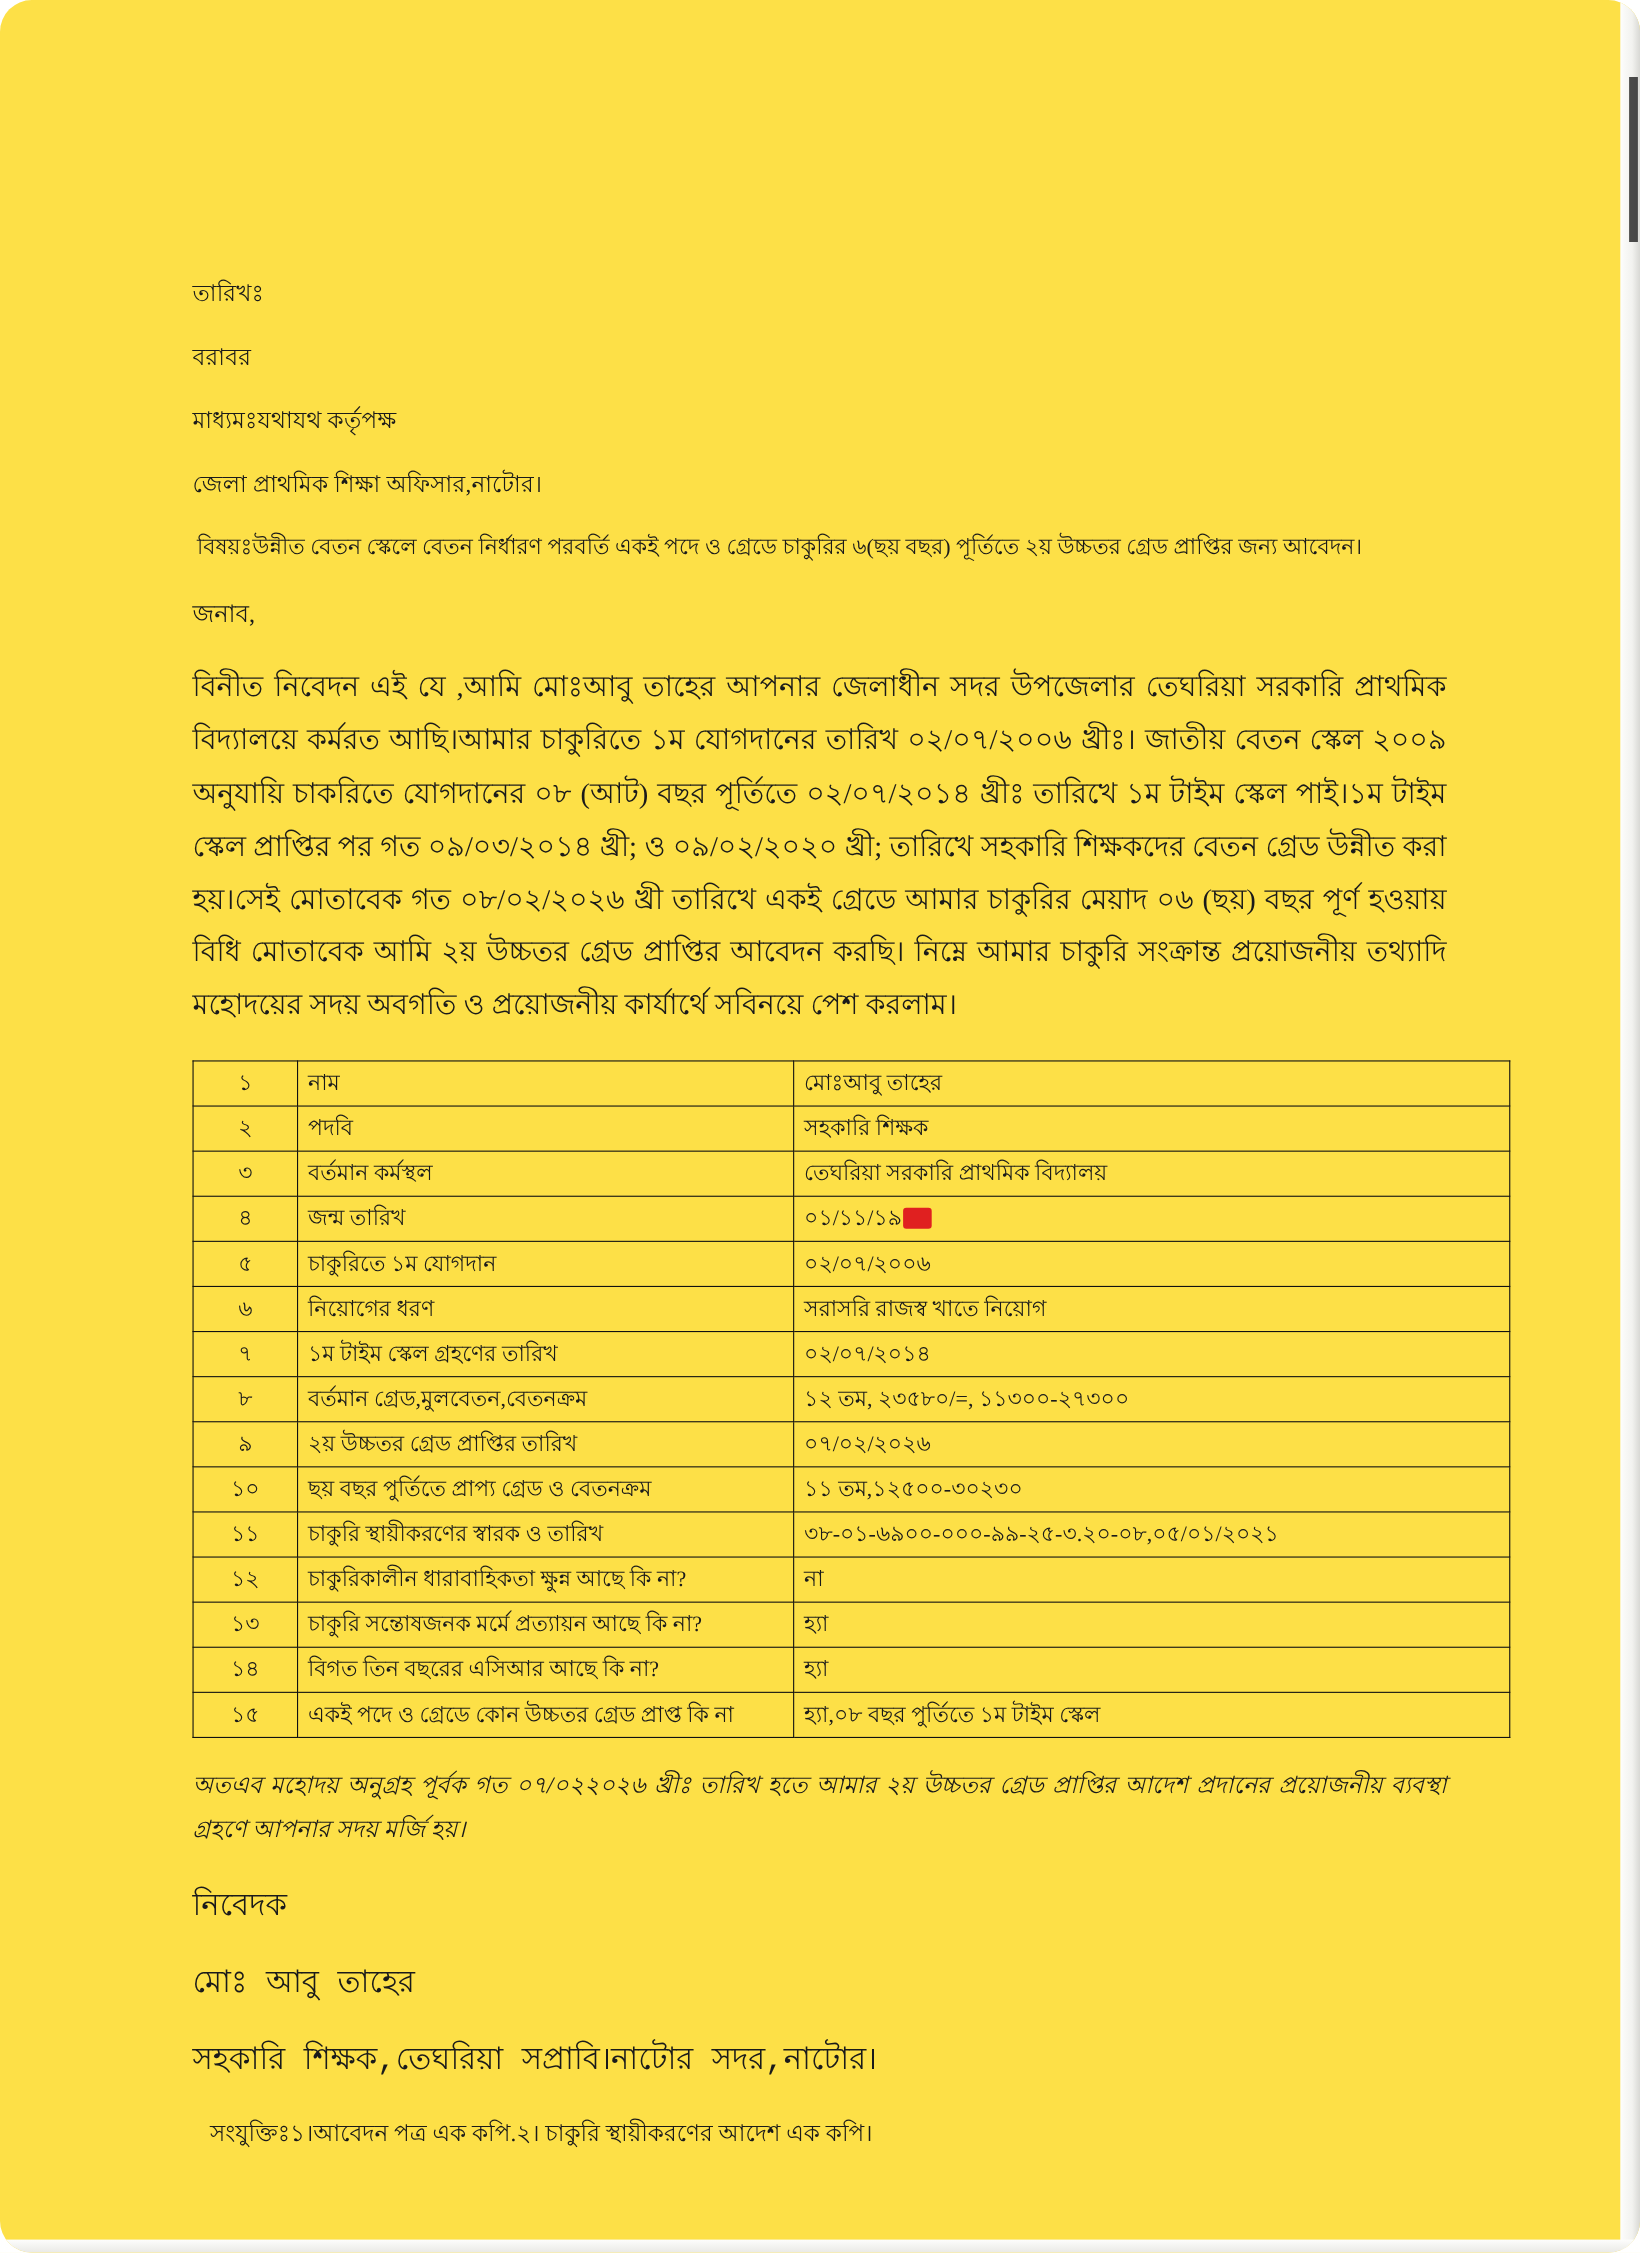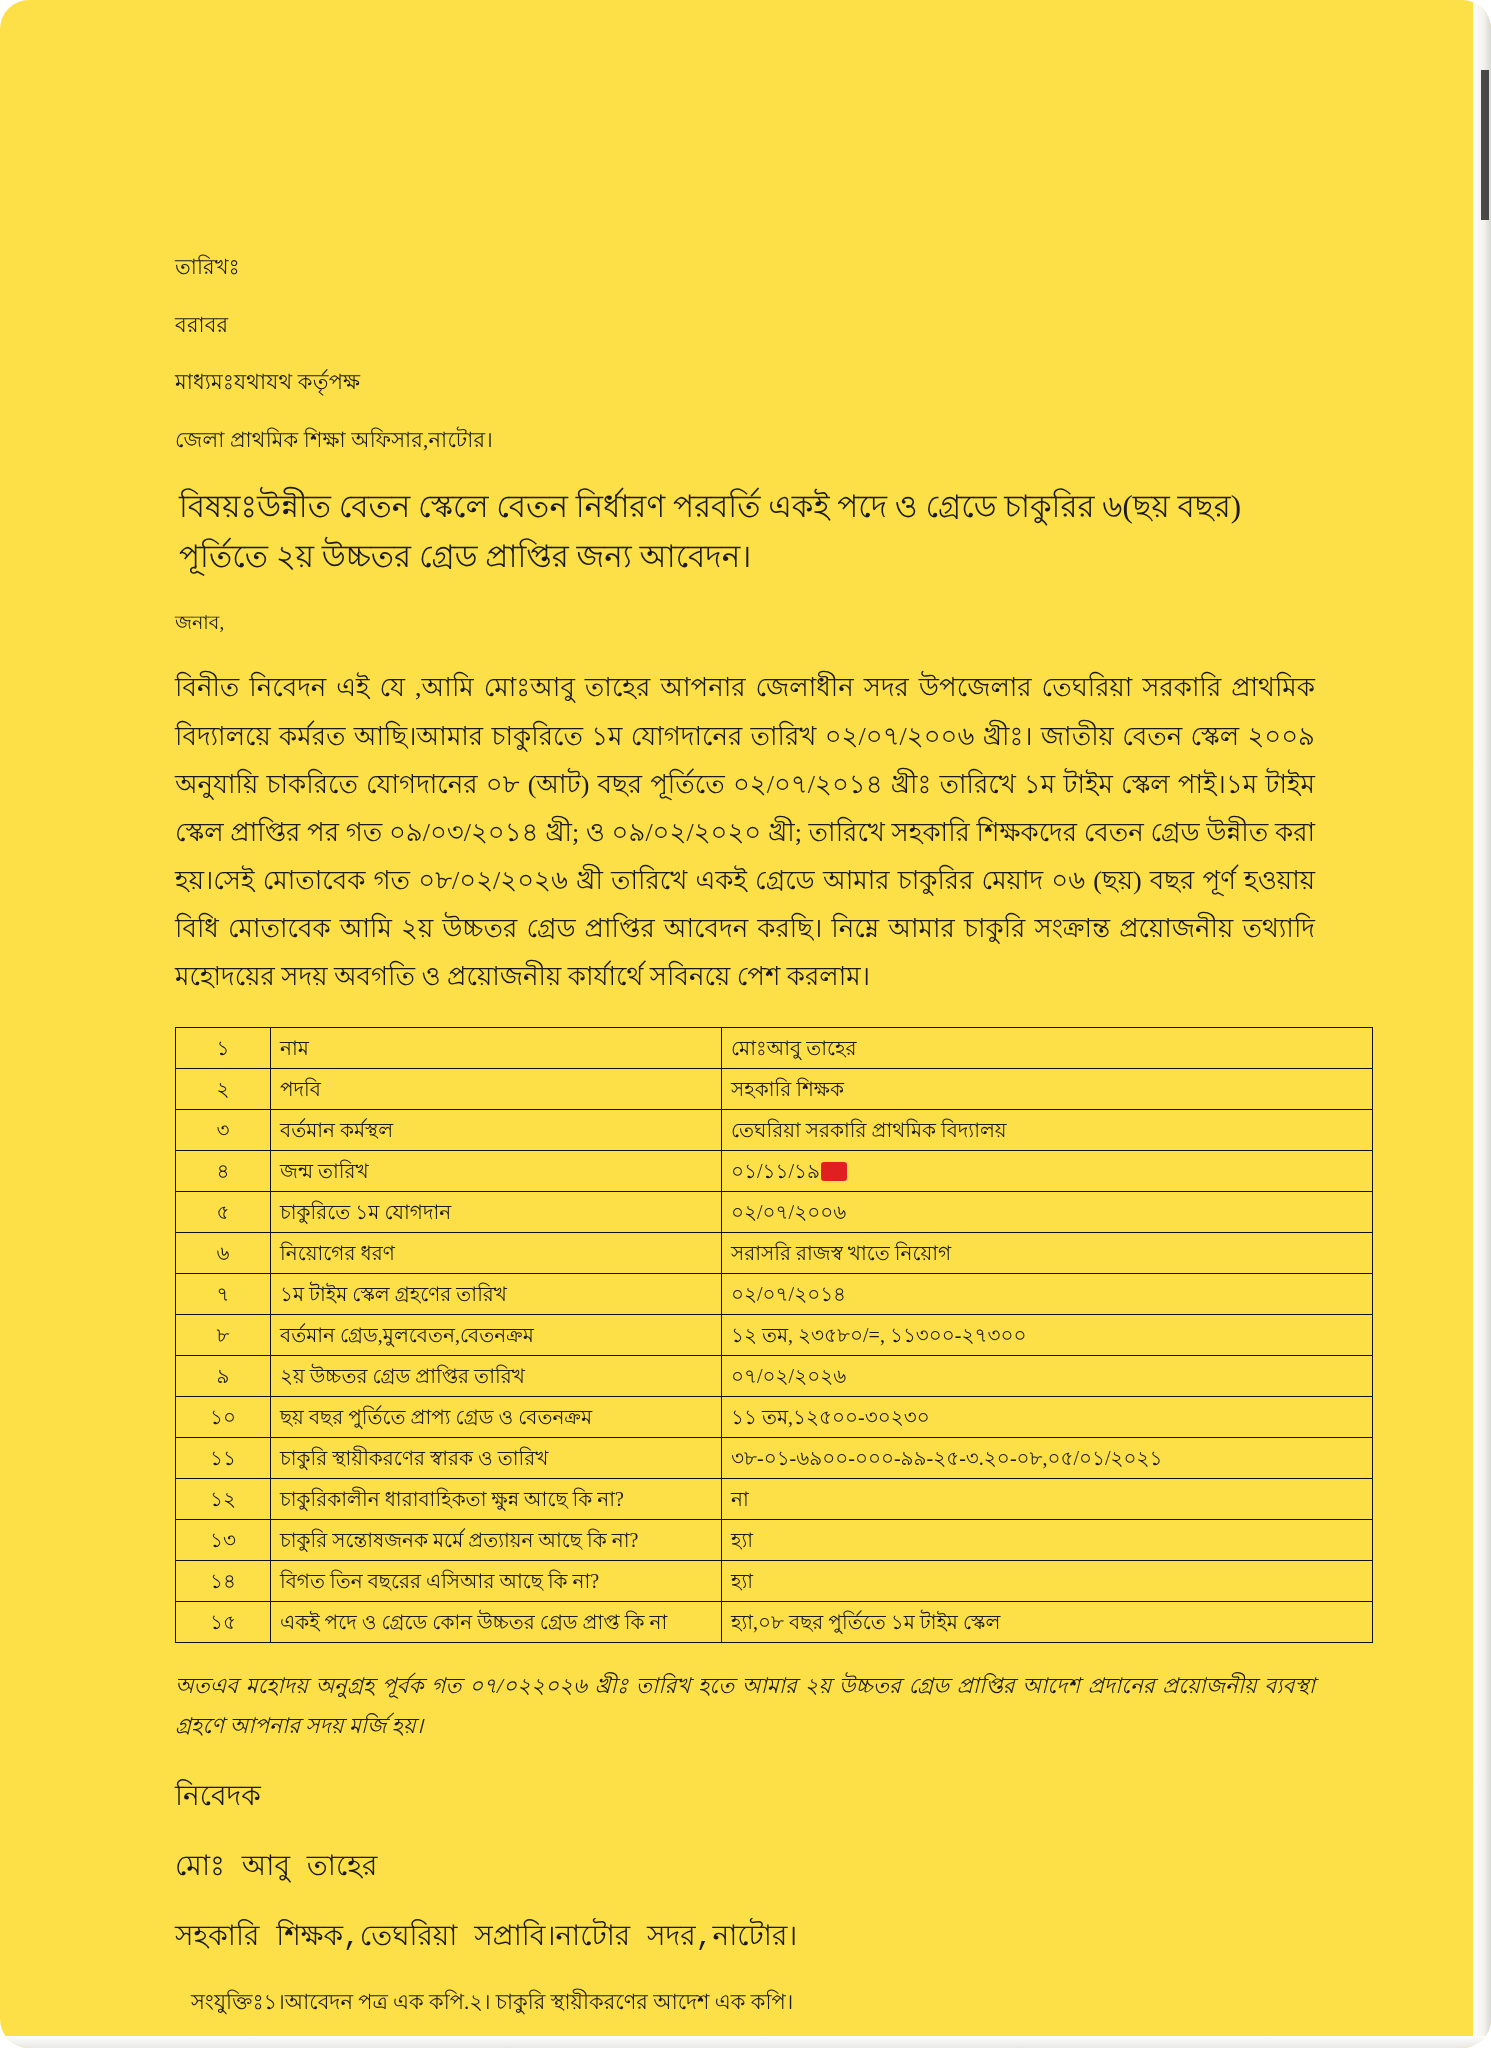--- a/index.html
+++ b/index.html
@@ -53,27 +53,27 @@
     width: 1140px;
   }
 
   .line {
     font-size: 21px;
     line-height: 1.5;
     margin: 0 0 26px 0;
     letter-spacing: .2px;
   }
   .subject {
-    font-size: 31px;
+    font-size: 20px;
     line-height: 1.62;
     margin: 0 0 26px 0;
     padding-left: 4px;
   }
   .salutation {
-    font-size: 19px;
+    font-size: 22px;
     margin: 0 0 24px 0;
   }
   .body-para {
     font-size: 26px;
     line-height: 1.85;
     text-align: justify;
     margin: 0 0 26px 0;
   }
   .closing-para {
     font-size: 21.5px;

